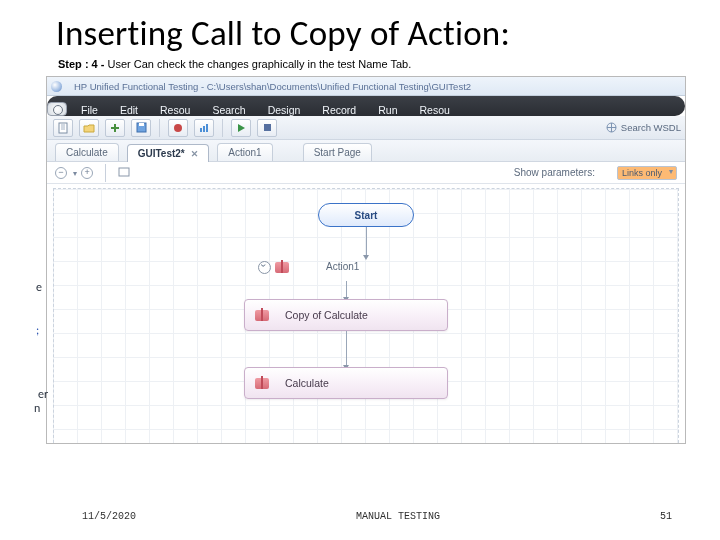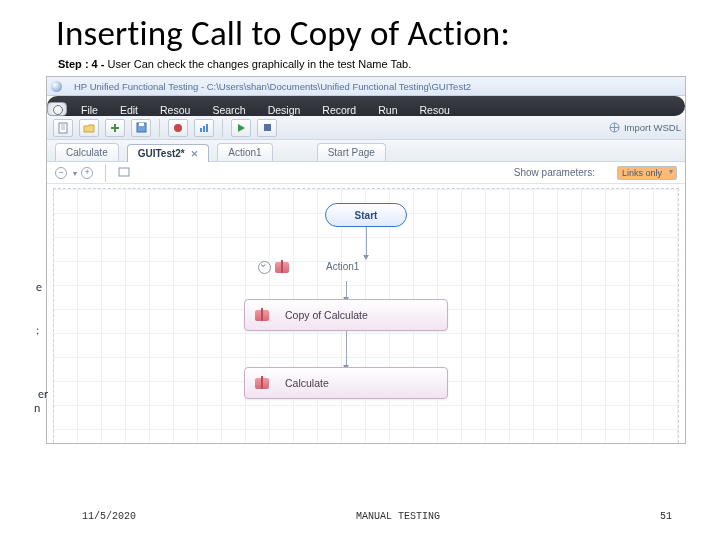--- a/index.html
+++ b/index.html
@@ -186,21 +186,21 @@
       linear-gradient( 0deg, transparent calc(100% - 1px), #edf0f4 0);
     background-size: 24px 24px;
     border: 1px dashed #cbd3de;
     margin: 4px 6px 0 6px;
   }
   .start-node {
     position:absolute;
     top: 14px;
     left: 50%;
     transform: translateX(-50%);
-    width: 82px;
+    width: 96px;
     height: 24px;
     border: 1.5px solid #3b73c8;
     border-radius: 12px;
     background: linear-gradient(#ffffff,#dfeafc);
     display:flex;align-items:center;justify-content:center;
     font-size:10px;font-weight:600;color:#274a82;
   }
   .action-label {
     position:absolute;
     top: 72px;
@@ -365,36 +365,36 @@
       <span class="tool-btn">
         <svg width="9" height="9">
             <rect x="1" y="1" width="7" height="7" fill="#5670a0"></rect>
           </svg>
       </span>
       <div class="toolbar-right">
         <svg width="11" height="11">
             <circle cx="5.5" cy="5.5" r="4.5" fill="none" stroke="#7d94b2"></circle>
             <path d="M1 5.5h9M5.5 1v9" stroke="#7d94b2"></path>
           </svg>
-        <span>Import WSDL</span>
+        <span>Search WSDL</span>
       </div>
     </div>
 
     <div class="tabs">
       <div class="doc-tab">
         <span>Calculate</span>
       </div>
       <div class="doc-tab active">
         <span>GUITest2*</span>
         <span class="close">✕</span>
       </div>
       <div class="doc-tab">
         <span>Action1</span>
       </div>
-      <div class="doc-tab" style="margin-left:36px">
+      <div class="doc-tab" style="margin-left:22px">
         <span>Start Page</span>
       </div>
     </div>
 
     <div class="canvasbar">
       <div class="zoom-group">
         <span class="zoom-circle">−</span>
         <span class="chev-down"></span>
         <span class="zoom-circle">+</span>
       </div>

